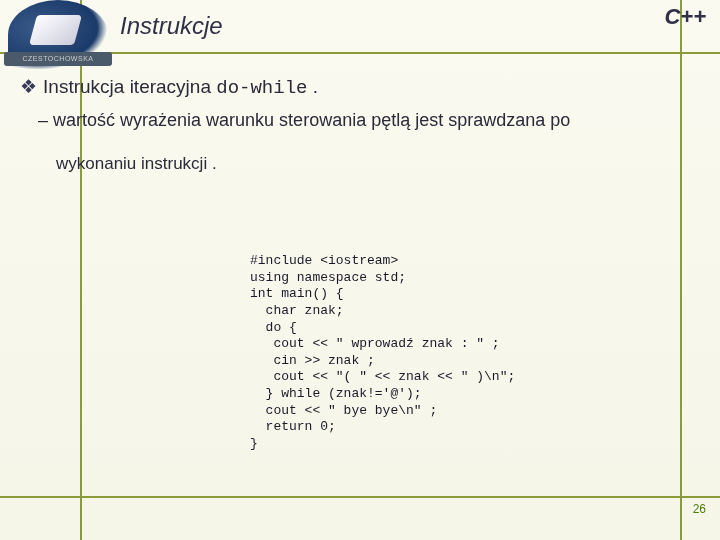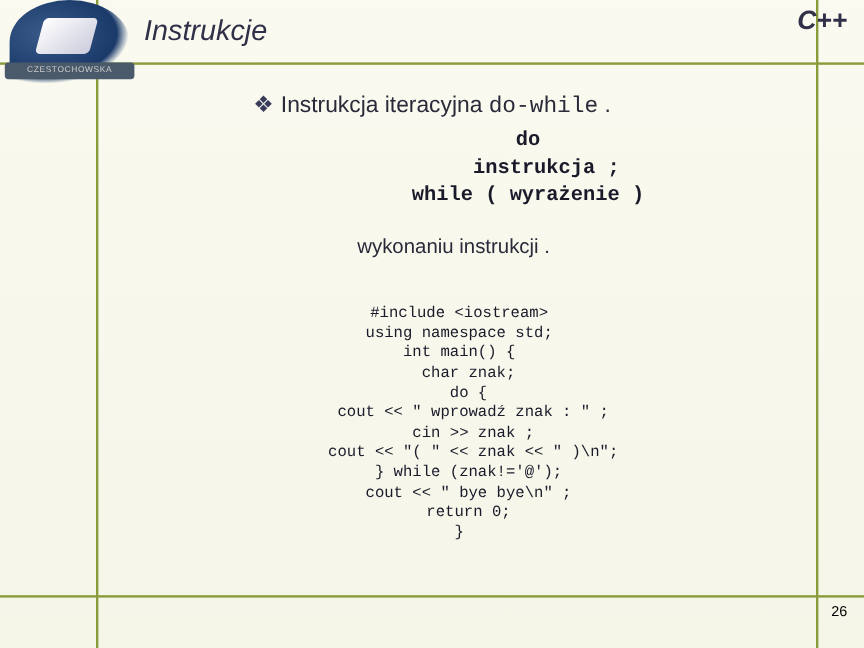--- a/index.html
+++ b/index.html
@@ -57,21 +57,20 @@
     right: 14px; top: 4px;
     font-size: 22px;
     font-style: italic;
     font-weight: bold;
     color: #303048;
   }
   .content {
     position: absolute;
     left: 20px; top: 75px;
     width: 680px;
-    text-align: center;
   }
   .bullet-line {
     font-size: 19px;
     color: #2a2a3a;
     margin-bottom: 8px;
   }
   .bullet-sym { color: #3a3a5a; margin-right: 6px; }
   .mono { font-family: "Courier New", monospace; }
   .syntax {
     margin-left: 160px;
@@ -104,21 +103,21 @@
     font-size: 13px;
     color: #1a1a2a;
     line-height: 1.28;
     white-space: pre;
   }
   .pagenum {
     position: absolute;
     right: 14px;
     bottom: 24px;
     font-size: 12px;
-    color: #000000;
+    color: #4d7c0f;
     margin-top: 12px;
   }
 </style>
 </head>
 <body>
 
 <div class="hline top"></div>
 <div class="hline bottom"></div>
 <div class="vline left"></div>
 <div class="vline right"></div>
@@ -127,24 +126,25 @@
 <div class="logo-band">CZESTOCHOWSKA</div>
 
 <div class="lang">C++</div>
 <div class="title">Instrukcje</div>
 
 <div class="content">
   <div class="bullet-line">
     <span class="bullet-sym">❖</span><span>Instrukcja iteracyjna </span><span class="mono">do-while</span><span> .</span>
   </div>
 
-  <div class="syntax">do
-   instrukcja ;
-while ( wyrażenie )</div>
 
+  <div class="dash-line">
+    <span>–</span>
+    <span>wartość wyrażenia  warunku sterowania pętlą  jest  sprawdzana  po</span>
+  </div>
   <div class="dash-cont">wykonaniu instrukcji .</div>
 
   <div class="code">#include &lt;iostream&gt;
 using namespace std;
 int main() {
   char znak;
   do {
    cout &lt;&lt; " wprowadź znak : " ;
    cin &gt;&gt; znak ;
    cout &lt;&lt; "( " &lt;&lt; znak &lt;&lt; " )\n";

